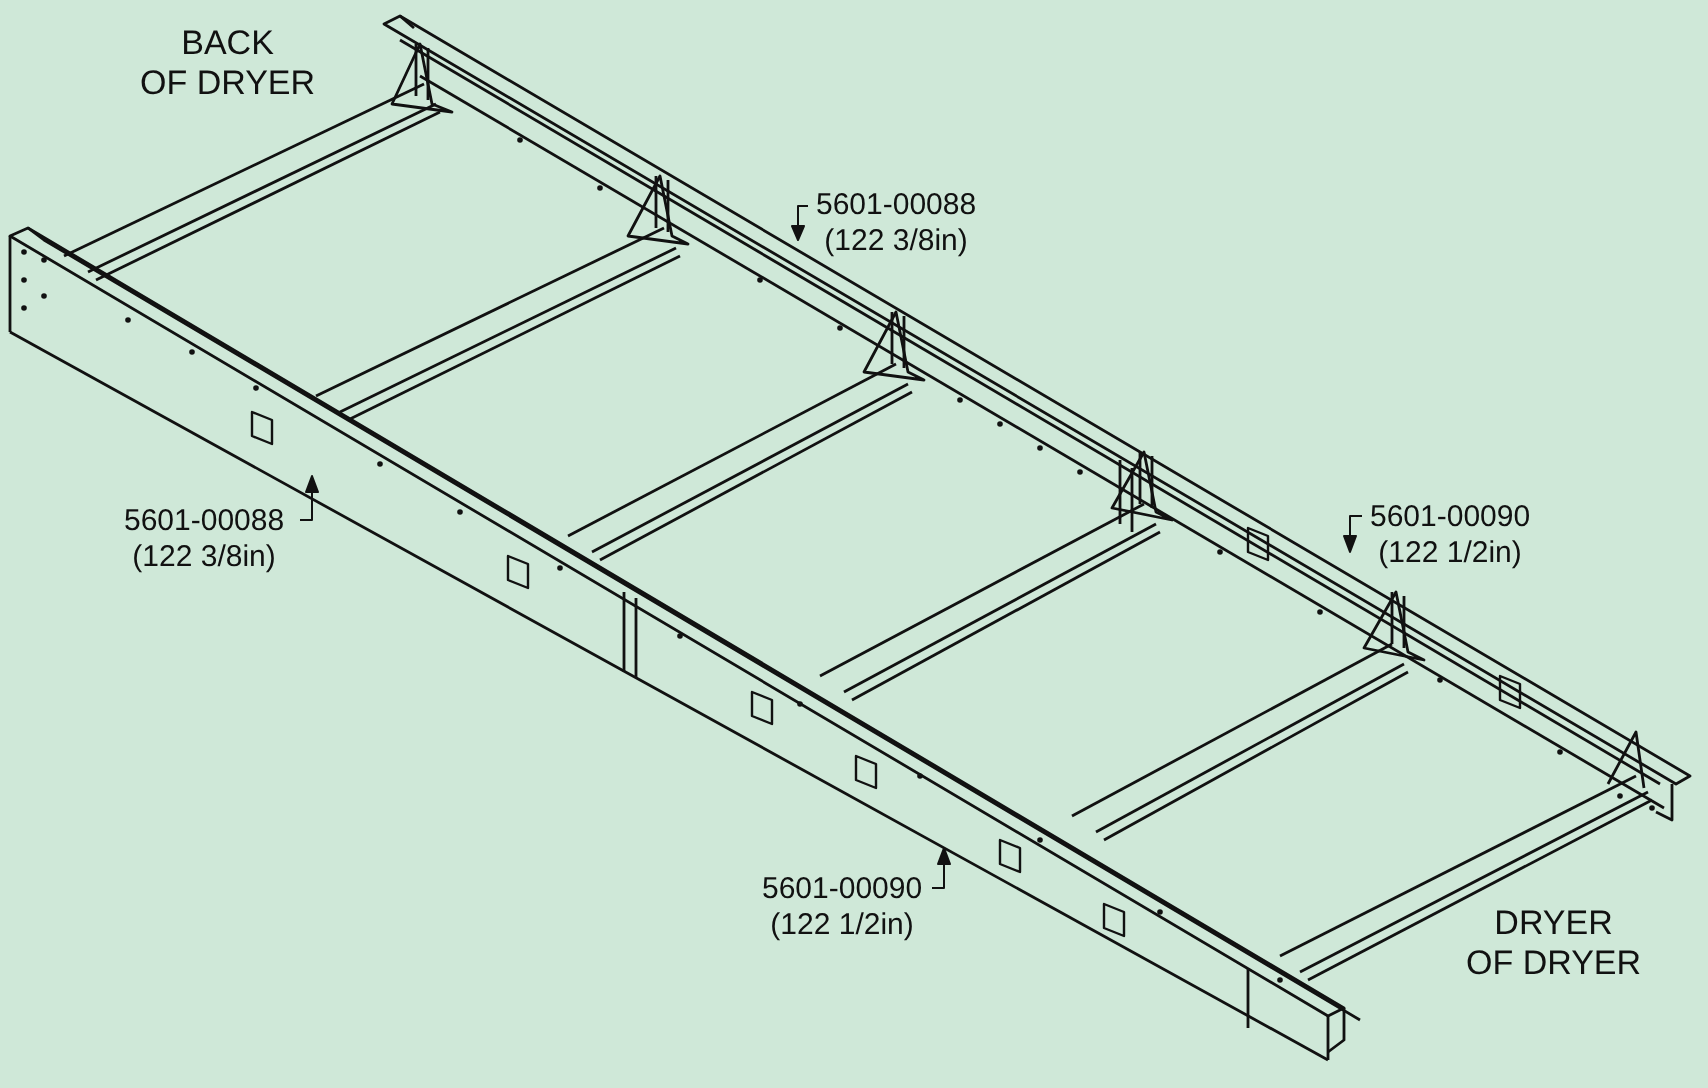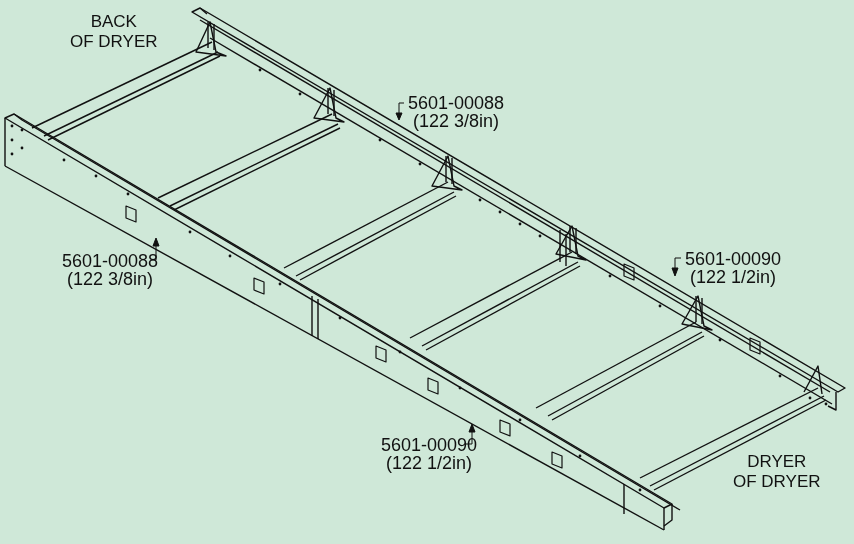--- a/index.html
+++ b/index.html
@@ -7,21 +7,21 @@
       width: 854px; height: 544px; overflow: hidden;
       background: #cfe8d8;
       font-family: "Liberation Sans", "DejaVu Sans", sans-serif;
       position: relative;
     }
     #stage { position: absolute; left: 0; top: 0; width: 854px; height: 544px; }
     svg.frame { position: absolute; left: 0; top: 0; }
     .label {
       position: absolute;
       color: #111;
-      font-size: 18px;
+      font-size: 15px;
       line-height: 18px;
       white-space: nowrap;
     }
     .label .line { display: block; text-align: center; }
     .center { text-align: center; }
     .big { font-size: 17px; line-height: 20px; }
   </style>
 </head>
 <body>
 

